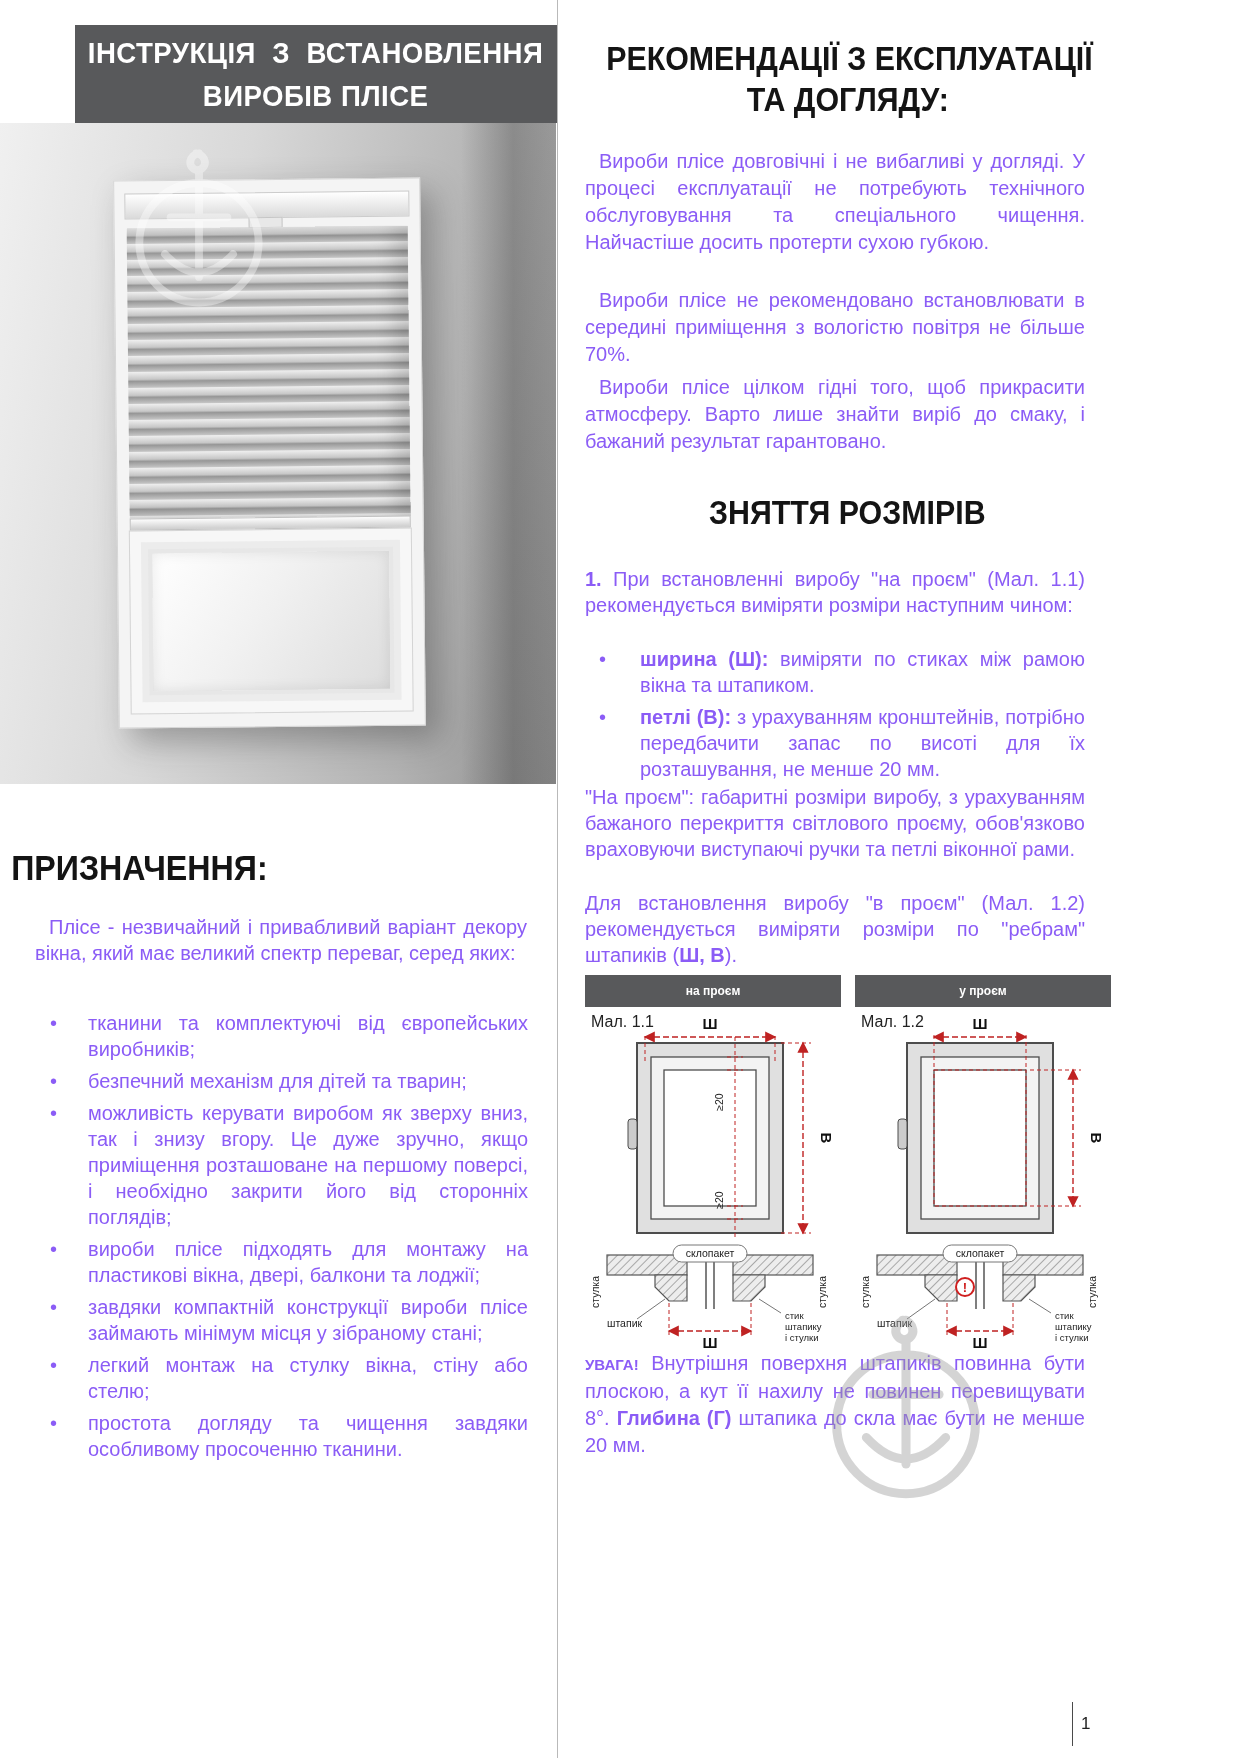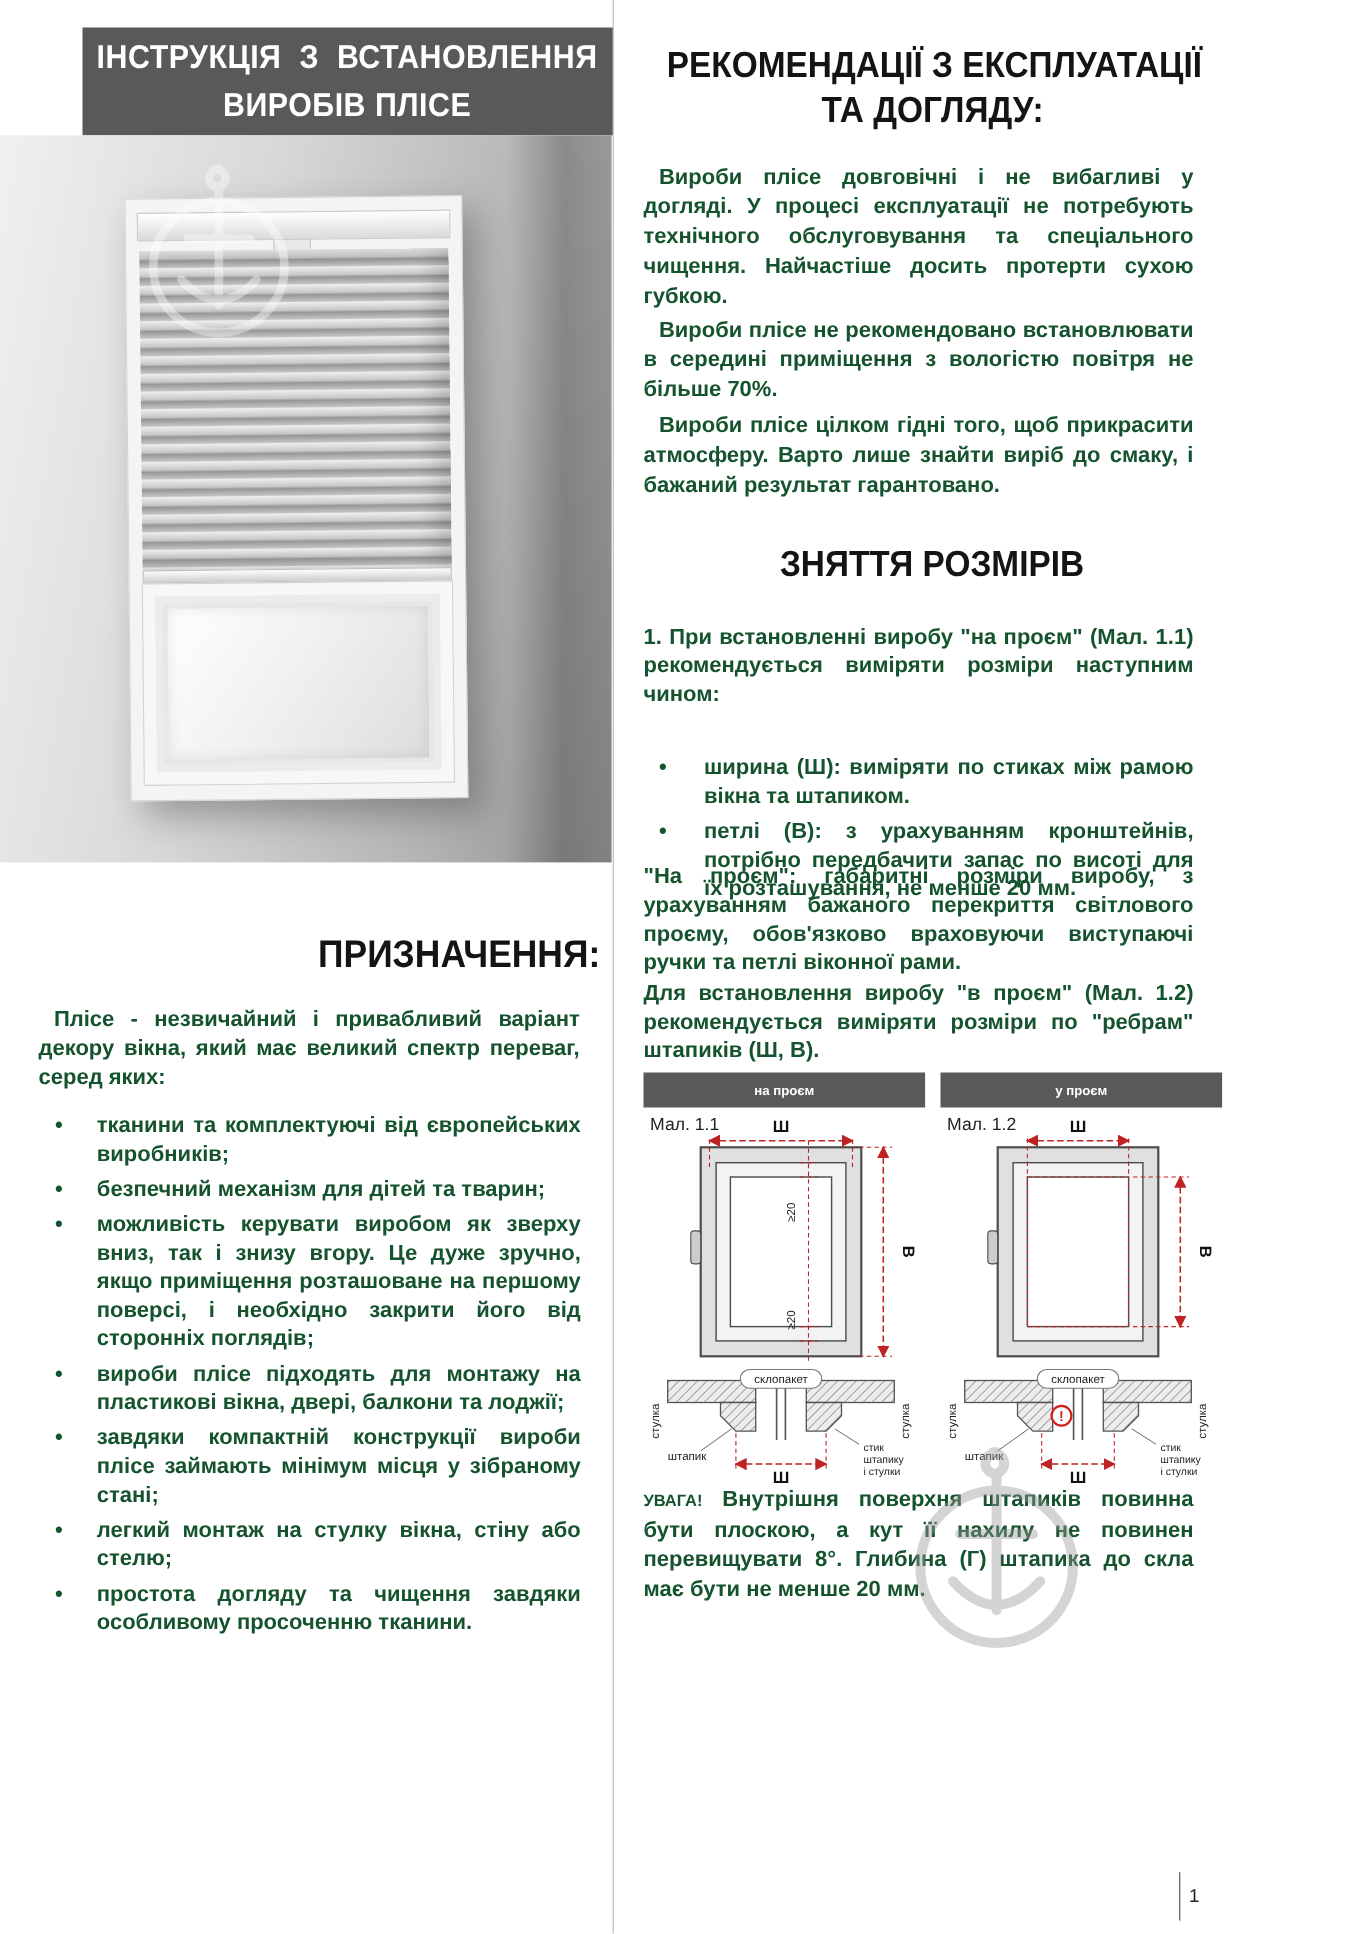--- a/index.html
+++ b/index.html
@@ -35,40 +35,40 @@
   .glass { position:absolute; inset:7px; background:linear-gradient(125deg,#ffffff 0%,#f1f1f1 45%,#dddddd 100%);
            border:4px solid #e7e7e7; box-shadow:inset 0 0 14px rgba(0,0,0,0.09); }
 
   .wm { position:absolute; pointer-events:none; }
   .wm-top { left:128px; top:22px; width:142px; height:190px; opacity:0.40; }
   .wm-top g { stroke:#ffffff; }
   .wm-bottom { left:822px; top:1312px; width:168px; height:218px; opacity:0.42; }
   .wm-bottom g { stroke:#9b9b9b; }
   .wm g { fill:none; stroke-linecap:round; stroke-width:5.5; }
 
-  .purpose-title { position:absolute; left:0; top:848px; width:557px; text-align:right; }
+  .purpose-title { position:absolute; left:0; top:848px; width:557px; text-align:left; }
   .sec-title-text { display:inline-block; font-weight:bold; font-size:35px; letter-spacing:0; transform:scaleX(0.92); white-space:nowrap; color:#141414; }
 
-  .body-text { font-size:20px; line-height:26px; text-align:justify; color:#14532d;font-weight:bold; }
+  .body-text { font-size:20px; line-height:26px; text-align:justify; color:#8b5cf6; }
   .purpose-intro { position:absolute; left:35px; top:914px; width:492px; text-indent:14px; }
   .purpose-list { position:absolute; left:40px; top:1010px; width:488px; list-style:none; }
   .purpose-list li { position:relative; padding-left:48px; margin-bottom:6px; }
   .purpose-list li::before { content:"•"; position:absolute; left:10px; top:0; font-size:20px; }
 
   
   .care-title { position:absolute; left:585px; top:38px; width:525px; text-align:center; }
   .care-title .sec-title-text, .measure-title .sec-title-text { font-size:33px; line-height:41px; }
   .measure-title { position:absolute; left:585px; top:492px; width:525px; text-align:center; }
 
   .p1 { position:absolute; left:585px; top:148px; width:500px; text-indent:14px; line-height:27px; }
   .p2 { position:absolute; left:585px; top:287px; width:500px; text-indent:14px; line-height:27px; }
   .p3 { position:absolute; left:585px; top:374px; width:500px; text-indent:14px; line-height:27px; }
 
   .step { position:absolute; left:585px; top:566px; width:500px; }
-  .measure-list { position:absolute; left:585px; top:646px; width:500px; list-style:none;margin-top:39px; }
+  .measure-list { position:absolute; left:585px; top:646px; width:500px; list-style:none; }
   .measure-list li { position:relative; padding-left:55px; margin-bottom:6px; }
   .measure-list li::before { content:"•"; position:absolute; left:14px; top:0; font-size:20px; }
   .p-na-proem { position:absolute; left:585px; top:784px; width:500px; }
   .p-v-proem { position:absolute; left:585px; top:890px; width:500px; }
 
   .diag { position:absolute; top:975px; width:256px; }
   .diag-1 { left:585px; } .diag-2 { left:855px; }
   .diag-head { height:32px; background:#58595b; color:#ffffff; font-weight:bold; font-size:12px;
                display:flex; align-items:center; justify-content:center; }
   .diag-svg { display:block; width:256px; height:345px; background:#ffffff; }

